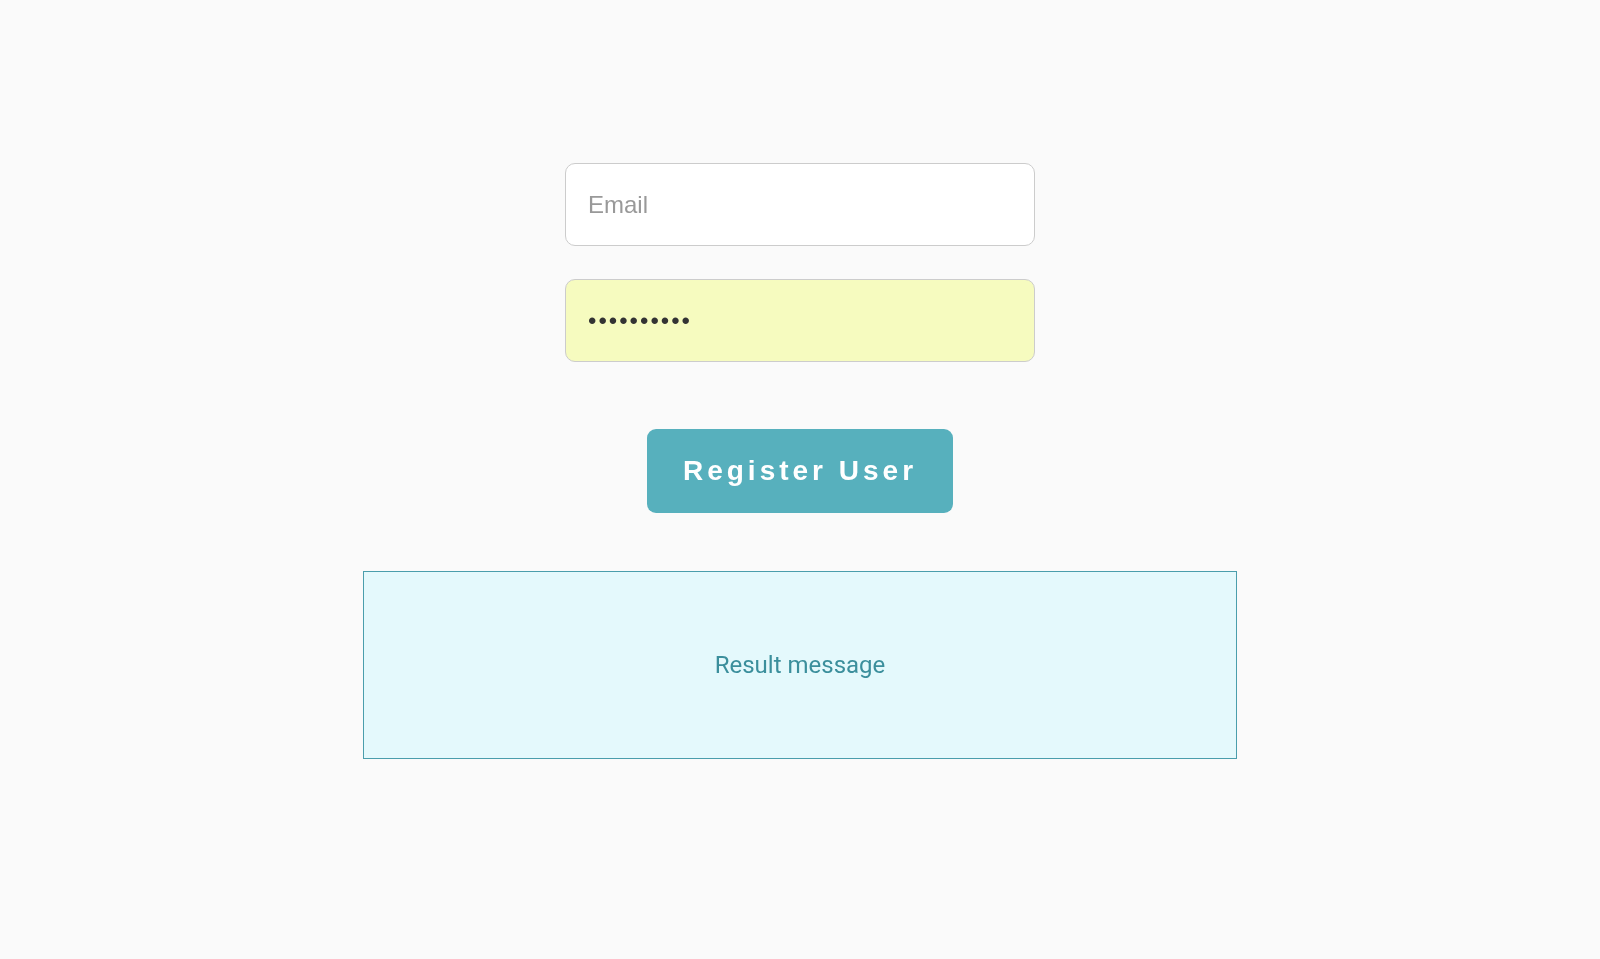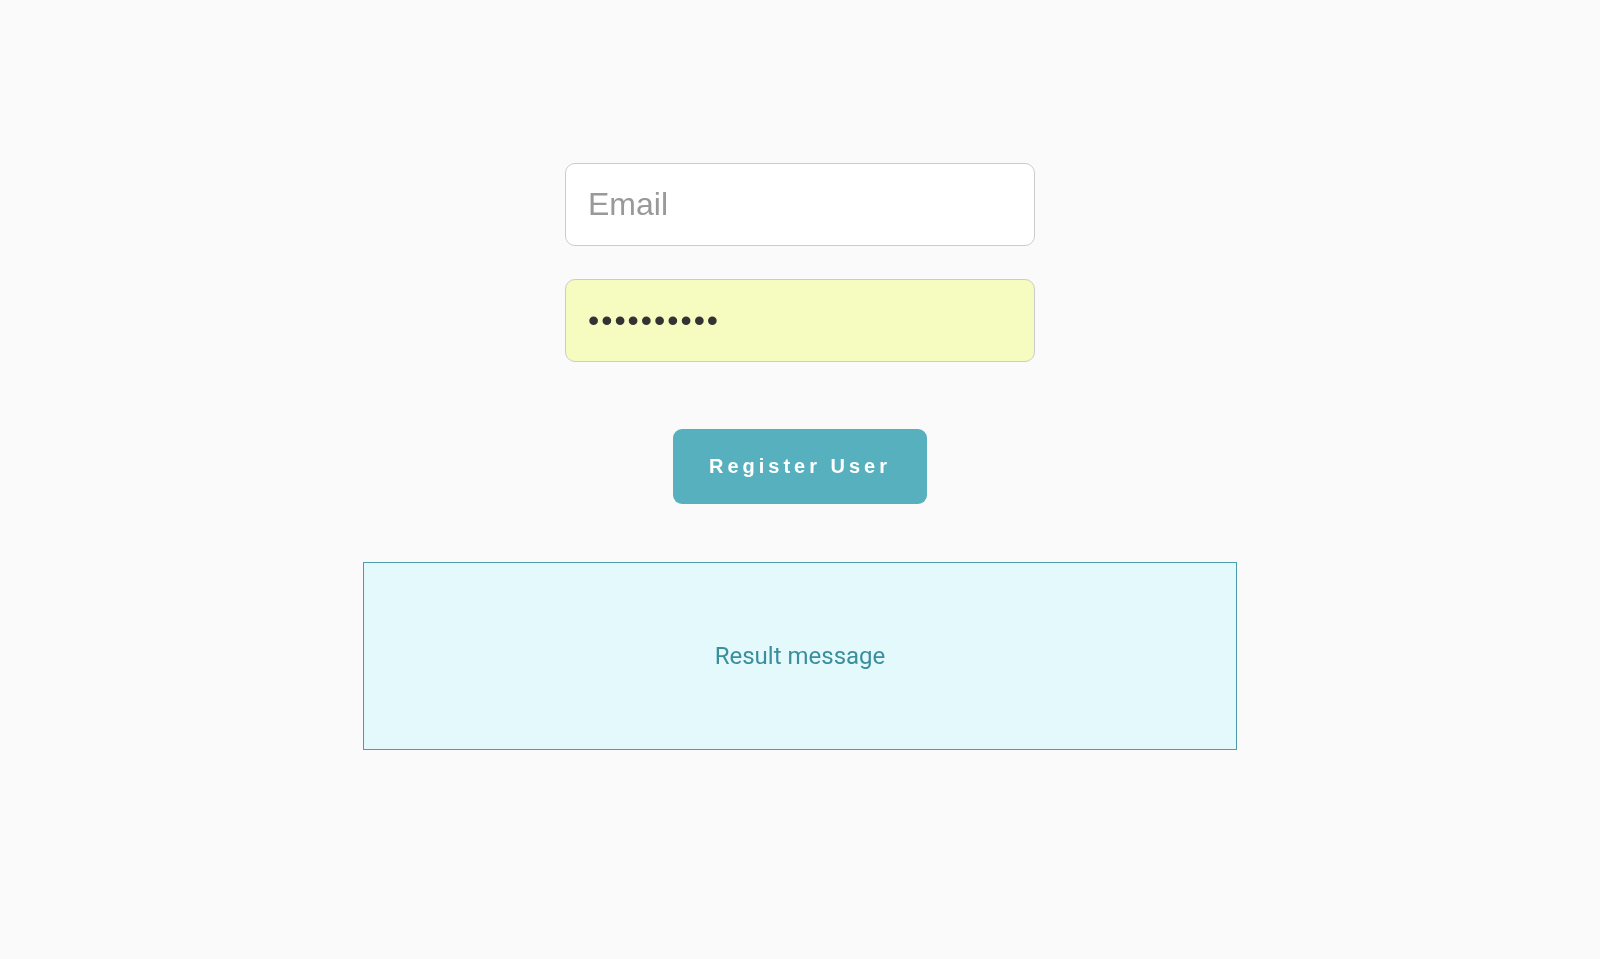--- a/index.html
+++ b/index.html
@@ -22,21 +22,21 @@
       align-items: center;
       padding-top: 163px;
     }
 
     .input-field {
       width: 470px;
       height: 83px;
       border: 1px solid #cccccc;
       border-radius: 10px;
       padding: 0 22px;
-      font-size: 32px;
+      font-size: 24px;
       color: #333;
       outline: none;
       background-color: #ffffff;
     }
 
     .input-field::placeholder {
       color: #999999;
     }
 
     .email-input {
@@ -48,21 +48,21 @@
       margin-bottom: 67px;
       letter-spacing: 2px;
     }
 
     .register-button {
       background-color: #57b0bd;
       color: #ffffff;
       border: none;
       border-radius: 9px;
       padding: 26px 36px;
-      font-size: 20px;
+      font-size: 28px;
       font-weight: 700;
       letter-spacing: 4px;
       cursor: pointer;
       margin-bottom: 58px;
     }
 
     .result-box {
       width: 874px;
       height: 188px;
       background-color: #e4f9fc;

